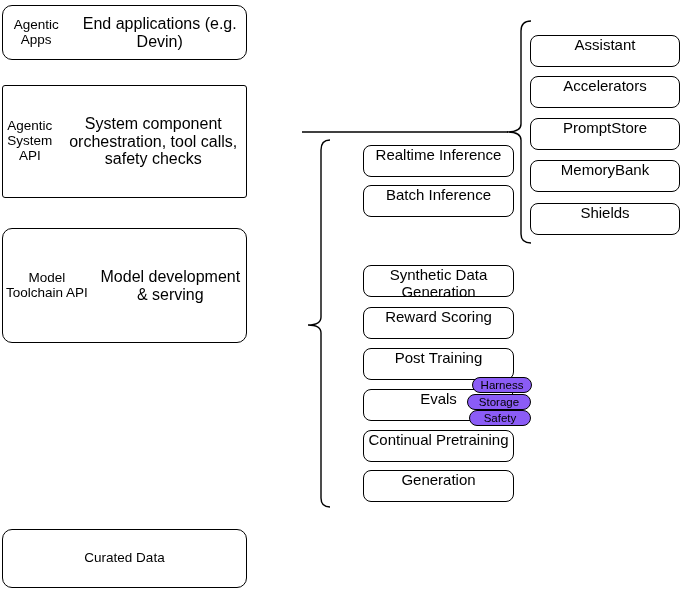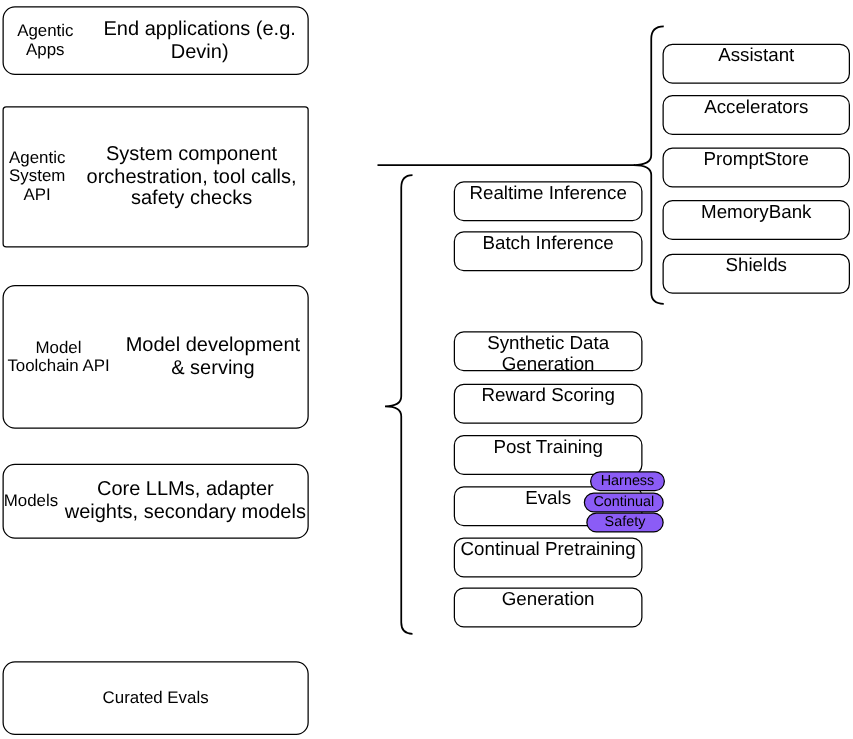--- a/index.html
+++ b/index.html
@@ -81,28 +81,24 @@
   <div class="lbox" style="top:85px; height:113px; border-radius:3px">
     <div class="title">Agentic System API</div>
     <div class="subtitle">System component orchestration, tool calls, safety checks</div>
   </div>
 
   <div class="lbox" style="top:228px; height:115px; border-radius:10px">
     <div class="title">Model Toolchain API</div>
     <div class="subtitle">Model development &amp; serving</div>
   </div>
 
-  <div class="lbox" style="top:371px; height:60px; border-radius:10px">
-    <div class="title">Models</div>
-    <div class="subtitle">Core LLMs, adapter weights, secondary models</div>
-  </div>
 
 
   <div class="lbox" style="top:529px; height:59px; border-radius:10px">
-    <div class="title">Curated Evals</div>
+    <div class="title">Curated Data</div>
   </div>
 
   <div class="mbox" style="top:145px">
     <span>Realtime Inference</span>
   </div>
   <div class="mbox" style="top:185px">
     <span>Batch Inference</span>
   </div>
   <div class="mbox" style="top:265px">
     <span>Synthetic Data Generation</span>
@@ -117,21 +113,21 @@
     <span>Evals</span>
   </div>
   <div class="mbox" style="top:430px">
     <span>Continual Pretraining</span>
   </div>
   <div class="mbox" style="top:470px">
     <span>Generation</span>
   </div>
 
   <div class="pill" style="left:472px; top:377px; width:60px">Harness</div>
-  <div class="pill" style="left:467px; top:394px; width:64px">Continual</div>
+  <div class="pill" style="left:467px; top:394px; width:64px">Storage</div>
   <div class="pill" style="left:469px; top:410px; width:62px">Safety</div>
 
   <div class="rbox" style="top:35px">
     <span>Assistant</span>
   </div>
   <div class="rbox" style="top:76px">
     <span>Accelerators</span>
   </div>
   <div class="rbox" style="top:118px">
     <span>PromptStore</span>

